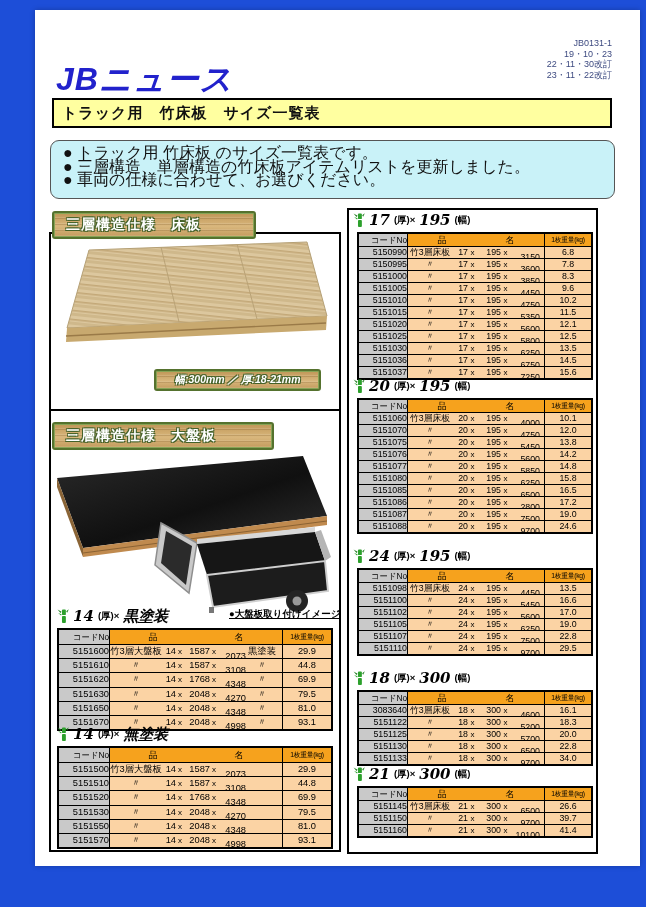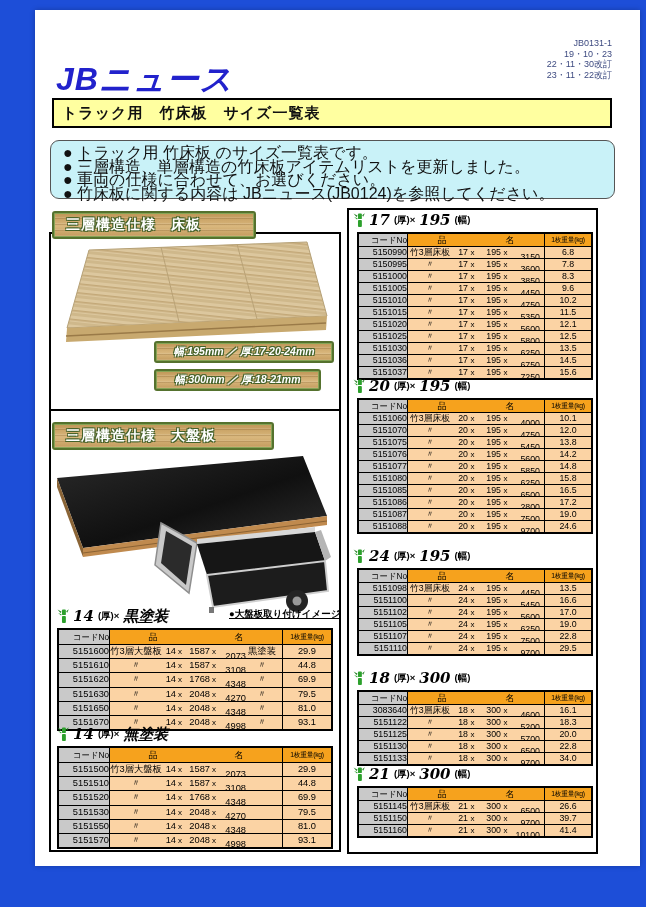--- a/index.html
+++ b/index.html
@@ -105,21 +105,20 @@
     </div>
 
     <div class="logo">JBニュース</div>
 
     <div class="titlebar">トラック用　竹床板　サイズ一覧表</div>
 
     <div class="infobox">
       <div class="note">● トラック用 竹床板 のサイズ一覧表です。</div>
       <div class="note">● 三層構造、単層構造の竹床板アイテムリストを更新しました。</div>
       <div class="note">● 車両の仕様に合わせて、お選びください。</div>
-      <div class="note">● 竹床板に関する内容は JBニュース(JB0124)を参照してください。</div>
     </div>
 
     <div class="frame leftframe">
       <div class="divider"></div>
     </div>
 
     <svg class="plank" width="284" height="118" viewBox="0 0 284 118">
       <defs>
         <pattern id="wgrain" width="9" height="9" patternUnits="userSpaceOnUse" patternTransform="rotate(96)">
           <rect width="9" height="9" fill="#dcc79e"></rect>
@@ -129,21 +128,20 @@
       </defs>
       <polygon points="38,12 256,4 276,78 16,90" fill="url(#wgrain)" stroke="#b5a076" stroke-width="1"></polygon>
       <line x1="110" y1="9" x2="128" y2="84" stroke="#b9a276" stroke-width="1"></line>
       <line x1="186" y1="6" x2="206" y2="81" stroke="#b9a276" stroke-width="1"></line>
       <polygon points="16,90 276,78 275,92 15,104" fill="#c8a96f"></polygon>
       <line x1="15" y1="98" x2="275" y2="85" stroke="#96causearch" stroke-width="0"></line>
       <line x1="15" y1="98" x2="275" y2="85" stroke="#9a7a48" stroke-width="1.4"></line>
     </svg>
 
     <div class="badge section-badge b-yuka">三層構造仕様　床板</div>
-    <div class="badge size-badge sb1">幅:195mm ／ 厚:17-20-24mm</div>
     <div class="badge size-badge sb2">幅:300mm ／ 厚:18-21mm</div>
 
     <svg class="board" width="276" height="128" viewBox="0 0 276 128">
       <defs>
         <linearGradient id="bgrad" x1="0" y1="0" x2="1" y2="1">
           <stop offset="0" stop-color="#2a2a2a"></stop>
             <stop offset="0.55" stop-color="#101010"></stop>
             <stop offset="1" stop-color="#303030"></stop>
         </linearGradient>
       </defs>

